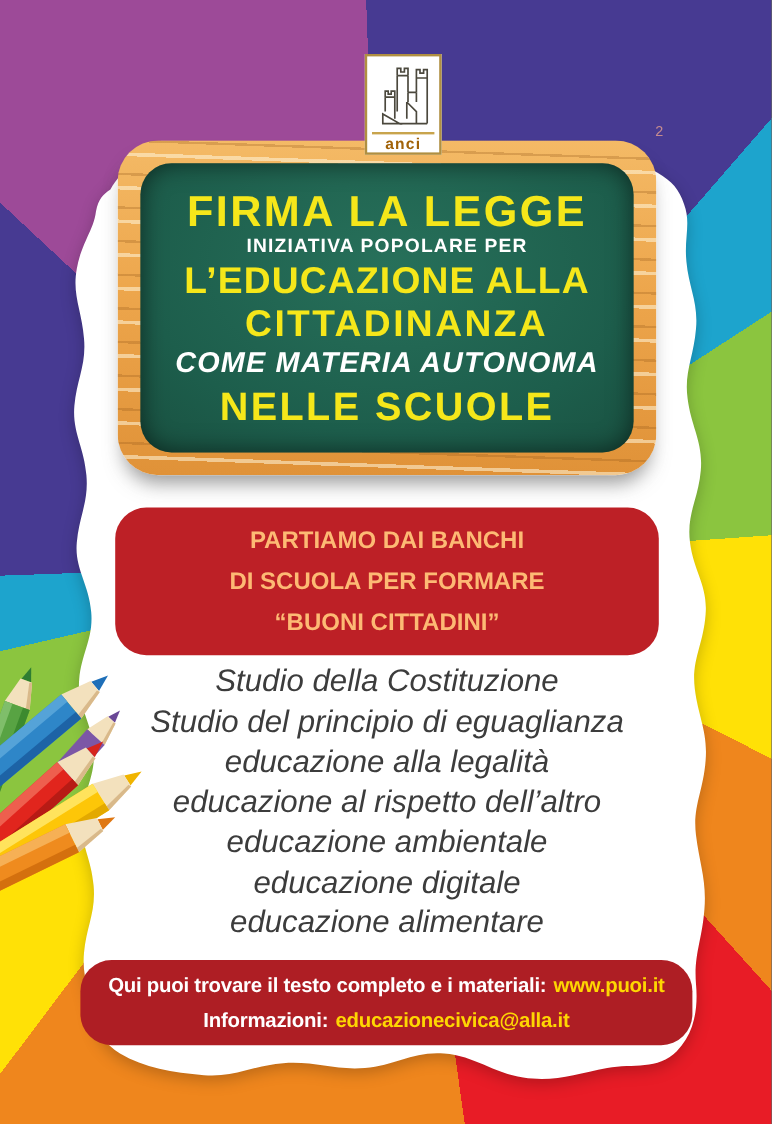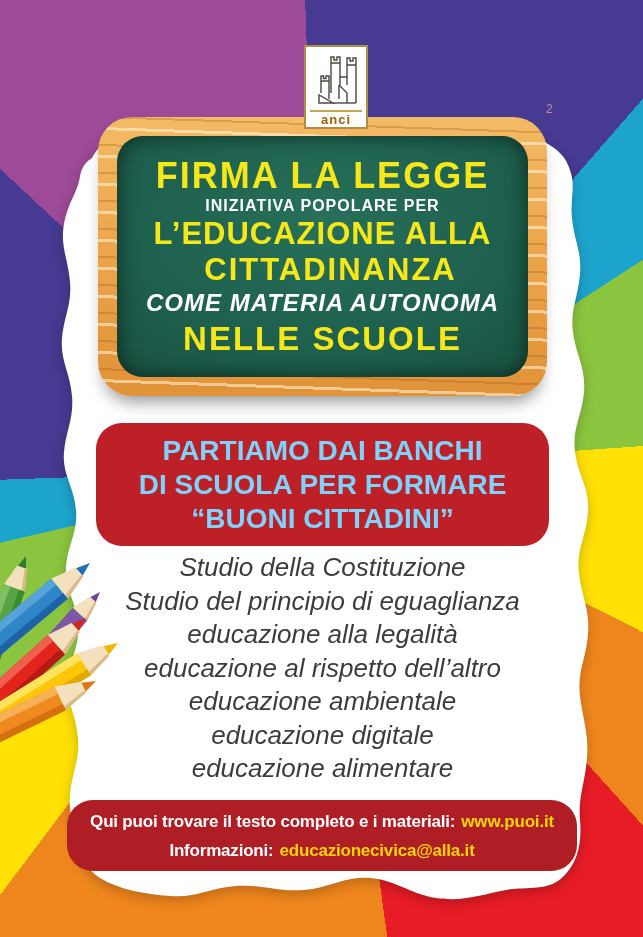--- a/index.html
+++ b/index.html
@@ -53,21 +53,21 @@
   .cl1{font-size:16px;letter-spacing:1px;line-height:1.25;}
   .cl2{font-size:31px;letter-spacing:1px;line-height:1.15;}
   .cl3{font-size:31px;letter-spacing:2px;line-height:1.15;margin-left:16px;}
   .cl4{font-size:24px;letter-spacing:1px;line-height:1.3;font-style:italic;}
   .cl5{font-size:33px;letter-spacing:2px;line-height:1.2;}
 
   
   .banner{position:absolute;left:96px;top:423px;width:453px;height:123px;z-index:3;
     border-radius:26px;background:#bd2026;
     display:flex;flex-direction:column;align-items:center;justify-content:center;text-align:center;}
-  .banner-line{color:#7dd3fc;font-weight:bold;font-size:28px;line-height:34px;white-space:nowrap;}
+  .banner-line{color:#fdba74;font-weight:bold;font-size:20px;line-height:34px;white-space:nowrap;}
 
   
   .list{position:absolute;left:70px;top:551px;width:505px;z-index:3;text-align:center;}
   .list-item{font-style:italic;font-size:26px;line-height:33.5px;color:#3c3c3c;white-space:nowrap;}
 
   
   .footer{position:absolute;left:67px;top:800px;width:510px;height:71px;z-index:3;
     border-radius:26px;background:#ae1e24;
     display:flex;flex-direction:column;align-items:center;justify-content:center;text-align:center;}
   .footer-line{font-weight:bold;font-size:17px;line-height:29px;color:#fff;white-space:nowrap;letter-spacing:-0.2px;}

